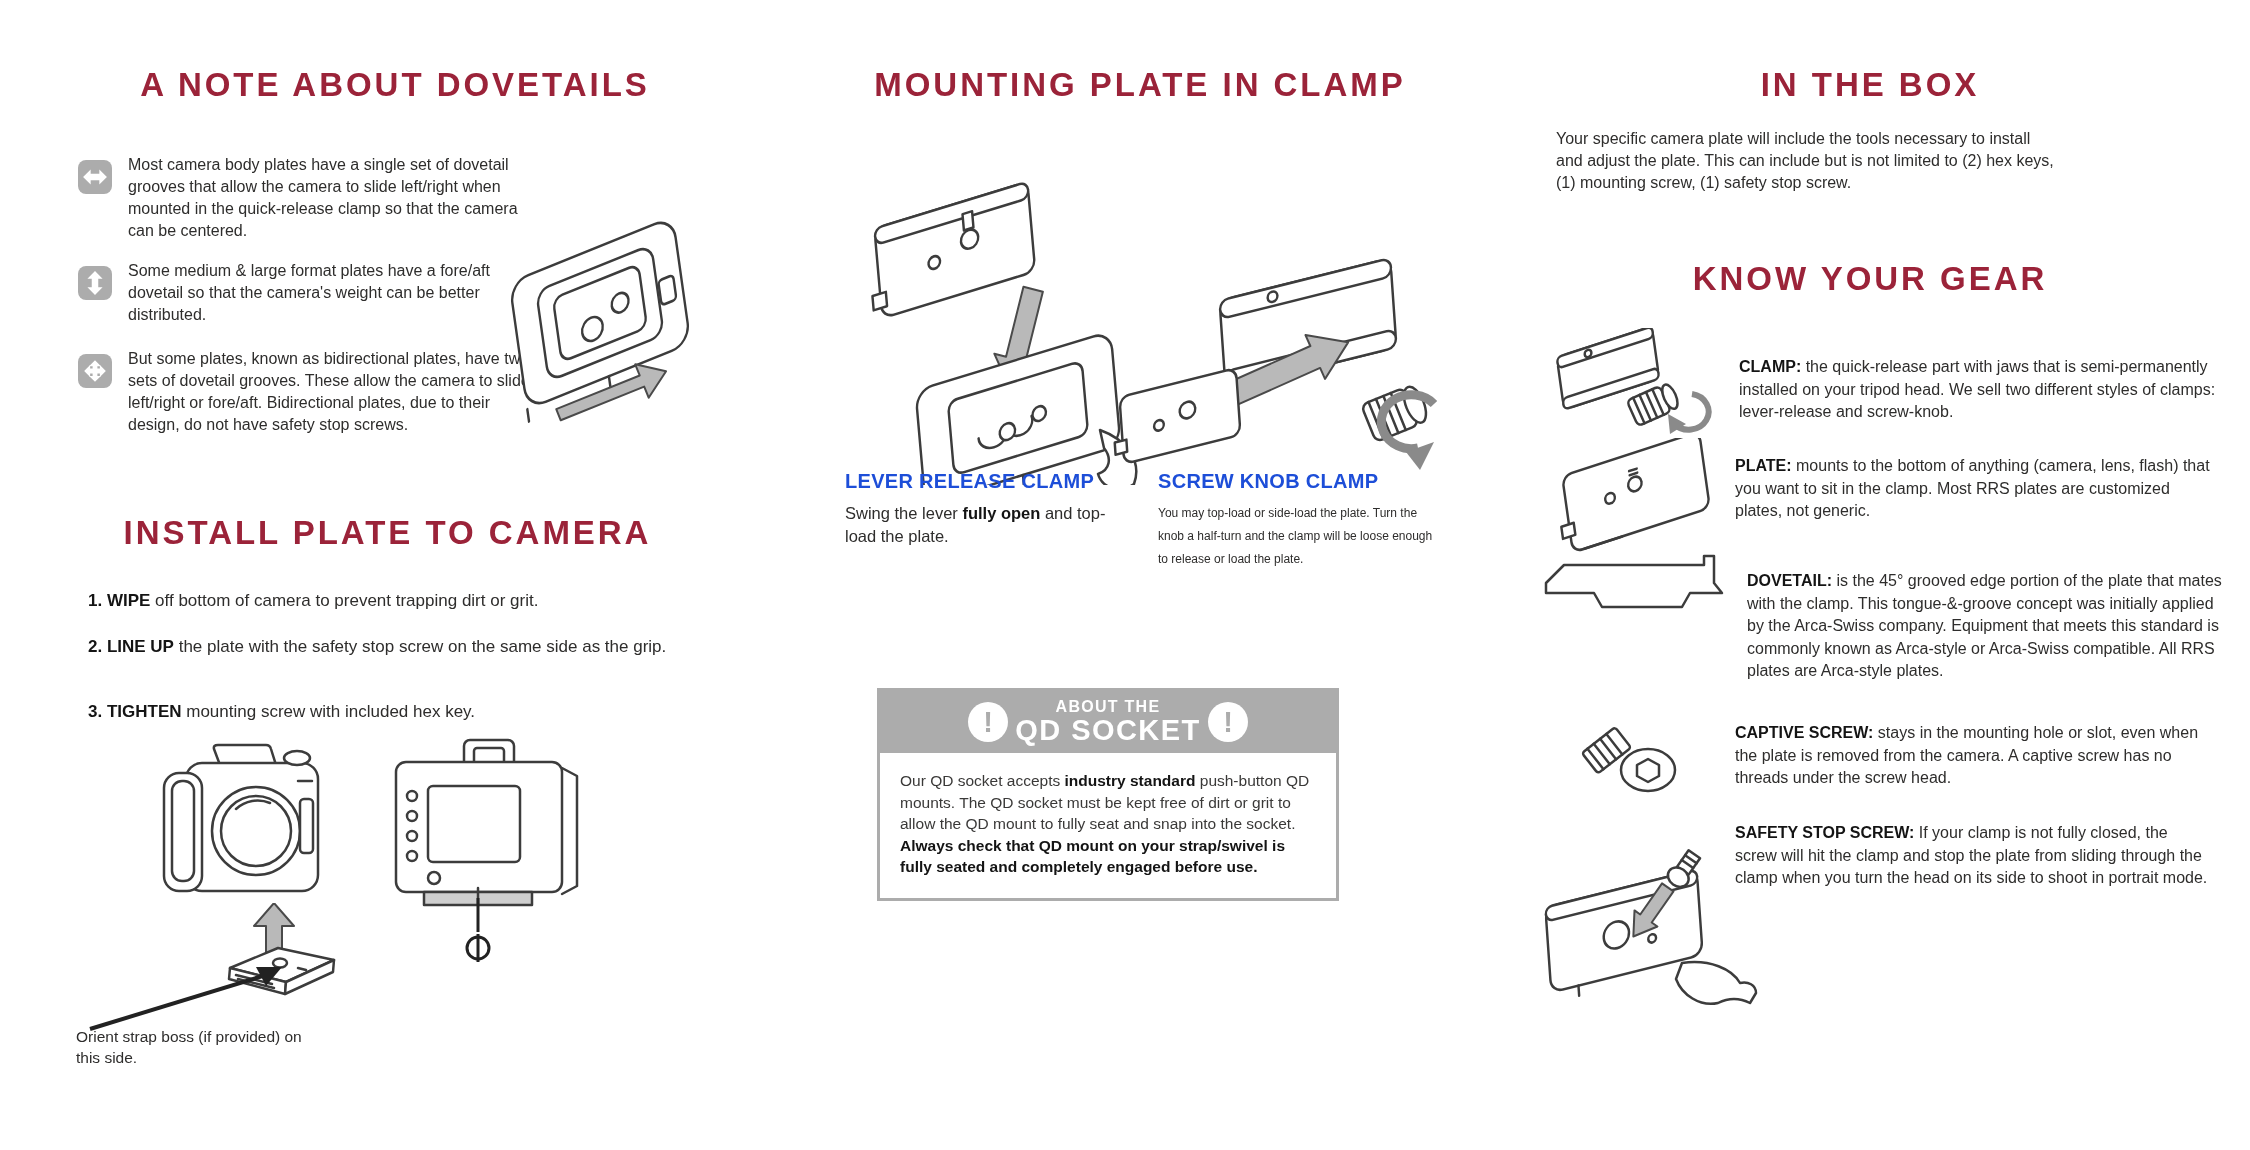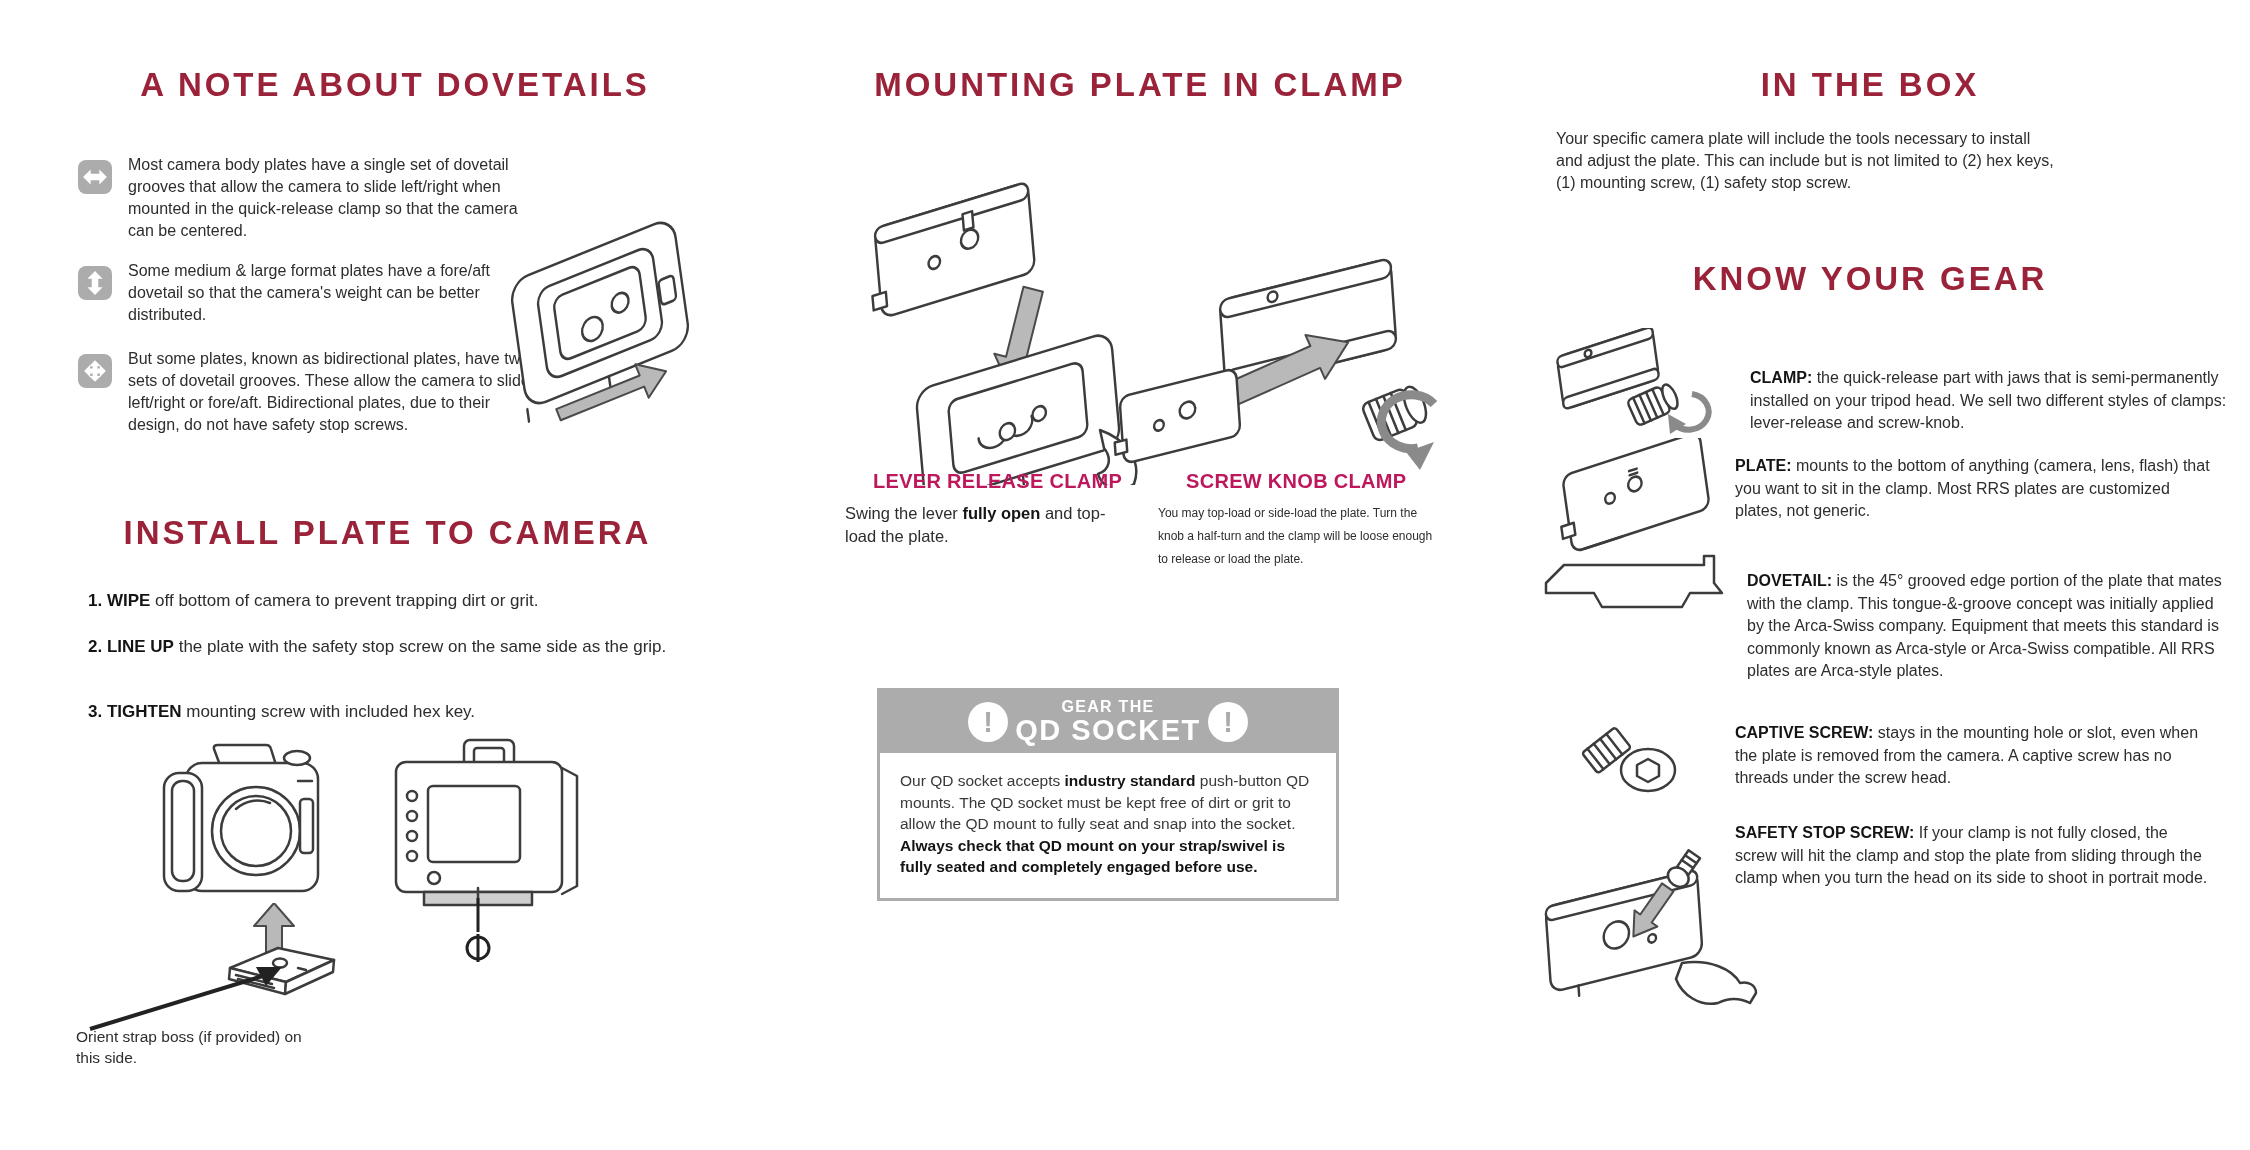--- a/index.html
+++ b/index.html
@@ -15,21 +15,21 @@
   }
   .abs{position:absolute;}
   .h1{
     font-weight:700;font-size:33px;letter-spacing:.09em;color:var(--accent);
     text-align:center;line-height:38px;white-space:nowrap;
   }
   .body-text{font-size:16px;line-height:22px;}
   .step{font-size:17px;line-height:23px;}
   .step b,.gear b,.qd-body b,.lever b{color:#141414;}
   .caption{font-size:15.5px;line-height:21px;}
-  .sub-h{font-weight:700;font-size:20px;letter-spacing:.015em;color:#be185d;white-space:nowrap;margin-left:28px;}
+  .sub-h{font-weight:700;font-size:20px;letter-spacing:.015em;color:#1d4ed8;white-space:nowrap;}
   .bullet-icon{
     width:34px;height:34px;border-radius:8px;background:var(--gray);
     display:flex;align-items:center;justify-content:center;
   }
   .bullet-text{width:410px;font-size:16px;line-height:22px;}
   .gear-text{width:478px;font-size:16px;line-height:22.5px;}
   svg{display:block;}
   .lineart{stroke:var(--line);stroke-width:2.5;fill:#fff;stroke-linejoin:round;stroke-linecap:round;}
   .grayfill{fill:#b9b9b9;stroke:#4a4a4a;stroke-width:2;stroke-linejoin:round;}
   
@@ -264,21 +264,21 @@
   </p>
 
   <div class="abs sub-h" id="knob-heading">SCREW KNOB CLAMP</div>
   <p class="abs" id="knob-text" style="margin:0">You may top-load or side-load the plate. Turn the knob a half-turn and the clamp will be loose enough to release or load the plate.</p>
 
   <div class="abs" id="qd-box">
     <div class="qd-header">
       <div class="qd-excl" id="qd-excl-left">
           <span>!</span>
         </div>
-      <div class="qd-kicker">GEAR THE</div>
+      <div class="qd-kicker">ABOUT THE</div>
       <div class="qd-title">QD SOCKET</div>
       <div class="qd-excl" id="qd-excl-right">
           <span>!</span>
         </div>
     </div>
     <p class="qd-body" style="margin:0">
       <span>Our QD socket accepts </span><b>industry standard</b><span> push-button QD mounts. The QD socket must be kept free of dirt or grit to allow the QD mount to fully seat and snap into the socket. </span><b>Always check that QD mount on your strap/swivel is fully seated and completely engaged before use.</b>
     </p>
   </div>
 
@@ -349,21 +349,21 @@
       <rect x="-7" y="-18" width="14" height="20"></rect>
       <line x1="-7" y1="-12" x2="7" y2="-12"></line>
       <line x1="-7" y1="-6" x2="7" y2="-6"></line>
       <ellipse cx="0" cy="10" rx="11" ry="9"></ellipse>
     </g>
     <g transform="translate(122,62) rotate(125)">
       <polygon class="grayfill" points="36,0 14,-14 14,-7 -24,-7 -24,7 14,7 14,14"></polygon>
     </g>
   </svg>
 
-  <p class="abs gear gear-text" id="gear1-text" style="margin:15px">
+  <p class="abs gear gear-text" id="gear1-text" style="margin:4px">
     <b>CLAMP:</b><span> the quick-release part with jaws that is semi-permanently installed on your tripod head. We sell two different styles of clamps: lever-release and screw-knob.</span>
   </p>
   <p class="abs gear gear-text" id="gear2-text" style="margin:0">
     <b>PLATE:</b><span> mounts to the bottom of anything (camera, lens, flash) that you want to sit in the clamp. Most RRS plates are customized plates, not generic.</span>
   </p>
   <p class="abs gear gear-text" id="gear3-text" style="margin:12px">
     <b>DOVETAIL:</b><span> is the 45° grooved edge portion of the plate that mates with the clamp. This tongue-&amp;-groove concept was initially applied by the Arca-Swiss company. Equipment that meets this standard is commonly known as Arca-style or Arca-Swiss compatible. All RRS plates are Arca-style plates.</span>
   </p>
   <p class="abs gear gear-text" id="gear4-text" style="margin:0">
     <b>CAPTIVE SCREW:</b><span> stays in the mounting hole or slot, even when the plate is removed from the camera. A captive screw has no threads under the screw head.</span>

